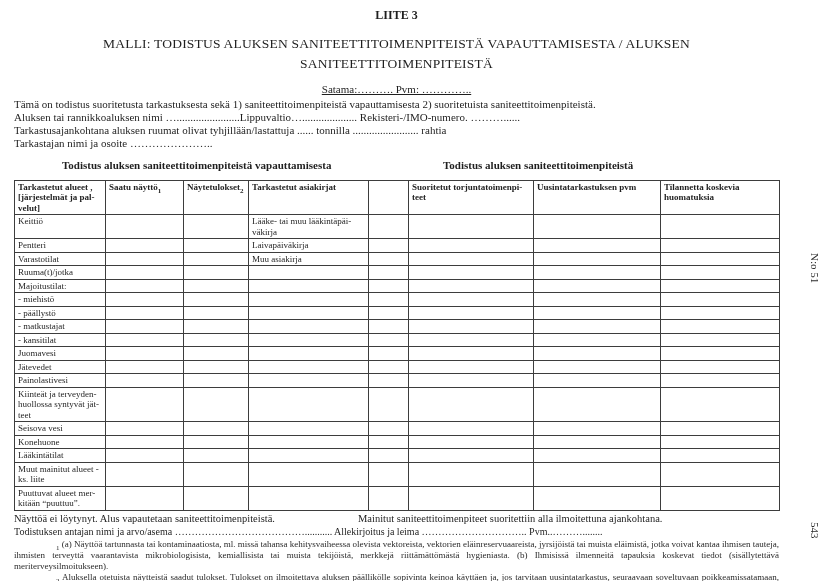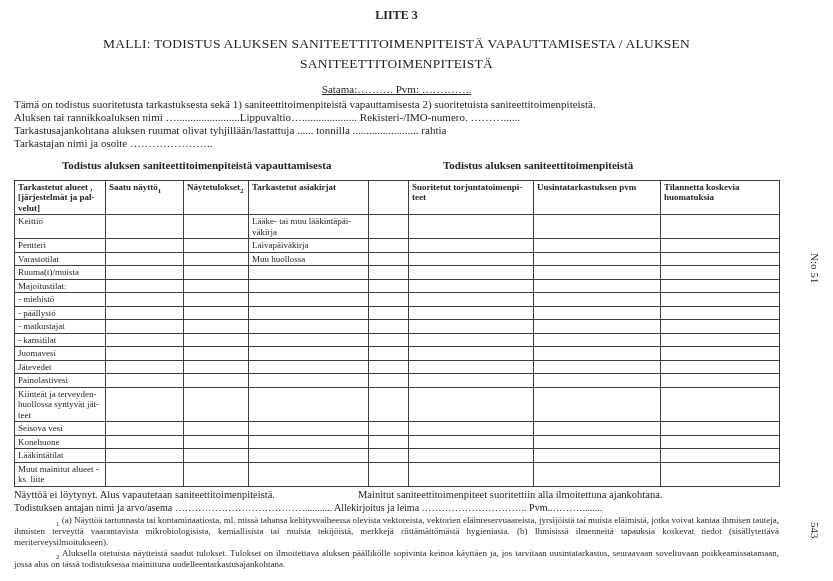--- a/index.html
+++ b/index.html
@@ -118,28 +118,28 @@
           <td>Laivapäiväkirja</td>
           <td></td>
           <td></td>
           <td></td>
           <td></td>
         </tr>
         <tr>
           <td>Varastotilat</td>
           <td></td>
           <td></td>
-          <td>Muu huollossa</td>
-          <td></td>
-          <td></td>
-          <td></td>
-          <td></td>
-        </tr>
-        <tr>
-          <td>Ruuma(t)/muista</td>
+          <td>Muu asiakirja</td>
+          <td></td>
+          <td></td>
+          <td></td>
+          <td></td>
+        </tr>
+        <tr>
+          <td>Ruuma(t)/jotka</td>
           <td></td>
           <td></td>
           <td></td>
           <td></td>
           <td></td>
           <td></td>
           <td></td>
         </tr>
         <tr>
           <td>Majoitustilat:</td>
@@ -259,20 +259,31 @@
           <td></td>
           <td></td>
           <td></td>
           <td></td>
           <td></td>
           <td></td>
         </tr>
         <tr>
           <td>Muut mainitut alueet -
 ks. liite</td>
+          <td></td>
+          <td></td>
+          <td></td>
+          <td></td>
+          <td></td>
+          <td></td>
+          <td></td>
+        </tr>
+        <tr>
+          <td>Puuttuvat alueet mer-
+kitään “puuttuu”.</td>
           <td></td>
           <td></td>
           <td></td>
           <td></td>
           <td></td>
           <td></td>
           <td></td>
         </tr>
       </tbody>
   </table>

